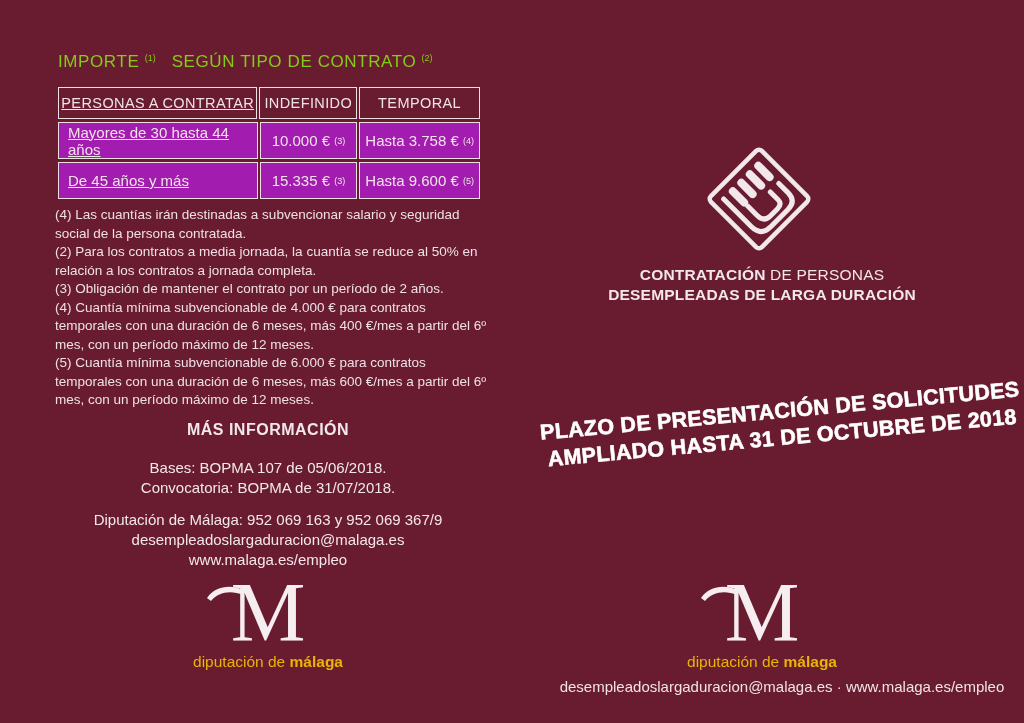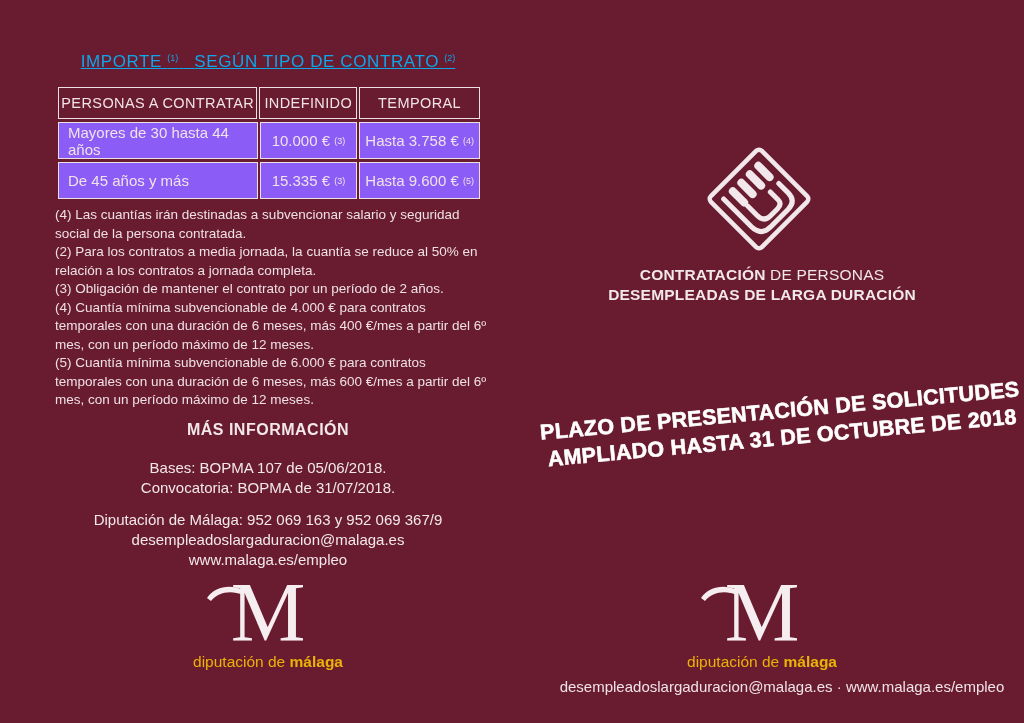--- a/index.html
+++ b/index.html
@@ -7,34 +7,33 @@
     width:1024px; height:723px; position:relative; overflow:hidden;
     background:#691c30; color:#f2e7ea;
     font-family:"Liberation Sans", sans-serif;
     -webkit-font-smoothing:antialiased;
   }
   sup { font-size:9px; vertical-align:6px; letter-spacing:0; }
 
   
   .doc-title {
     position:absolute; left:58px; top:52px; width:420px;
-    text-align:center; font-size:17px; letter-spacing:.6px; color:#0ea5e9;
+    font-size:17px; letter-spacing:.6px; color:#84cc16;
     white-space:nowrap;
-    text-decoration:underline;
   }
   .price-table { position:absolute; left:58px; top:87px; width:422px; }
   .t-row { display:flex; gap:2px; margin-bottom:3px; }
   .t-cell {
     box-sizing:border-box; border:1px solid #eddfe4;
     display:flex; align-items:center; justify-content:center;
     font-size:15px; color:#f0e3e8;
   }
   .t-head .t-cell { height:32px; background:transparent; font-size:14.5px; letter-spacing:.4px; }
-  .t-data .t-cell { height:37px; background:#8b5cf6; }
-  .c1 { width:208px; }
+  .t-data .t-cell { height:37px; background:#a21caf; }
+  .c1 { width:208px;text-decoration:underline; }
   .c2 { width:102px; }
   .c3 { width:126px; }
   .t-data .c1 { justify-content:flex-start; padding-left:9px; }
 
   .footnotes {
     position:absolute; left:55px; top:206px; width:434px;
     font-size:13.5px; line-height:18.5px; color:#eee0e5;
   }
   .footnotes p { margin:0; }
 

